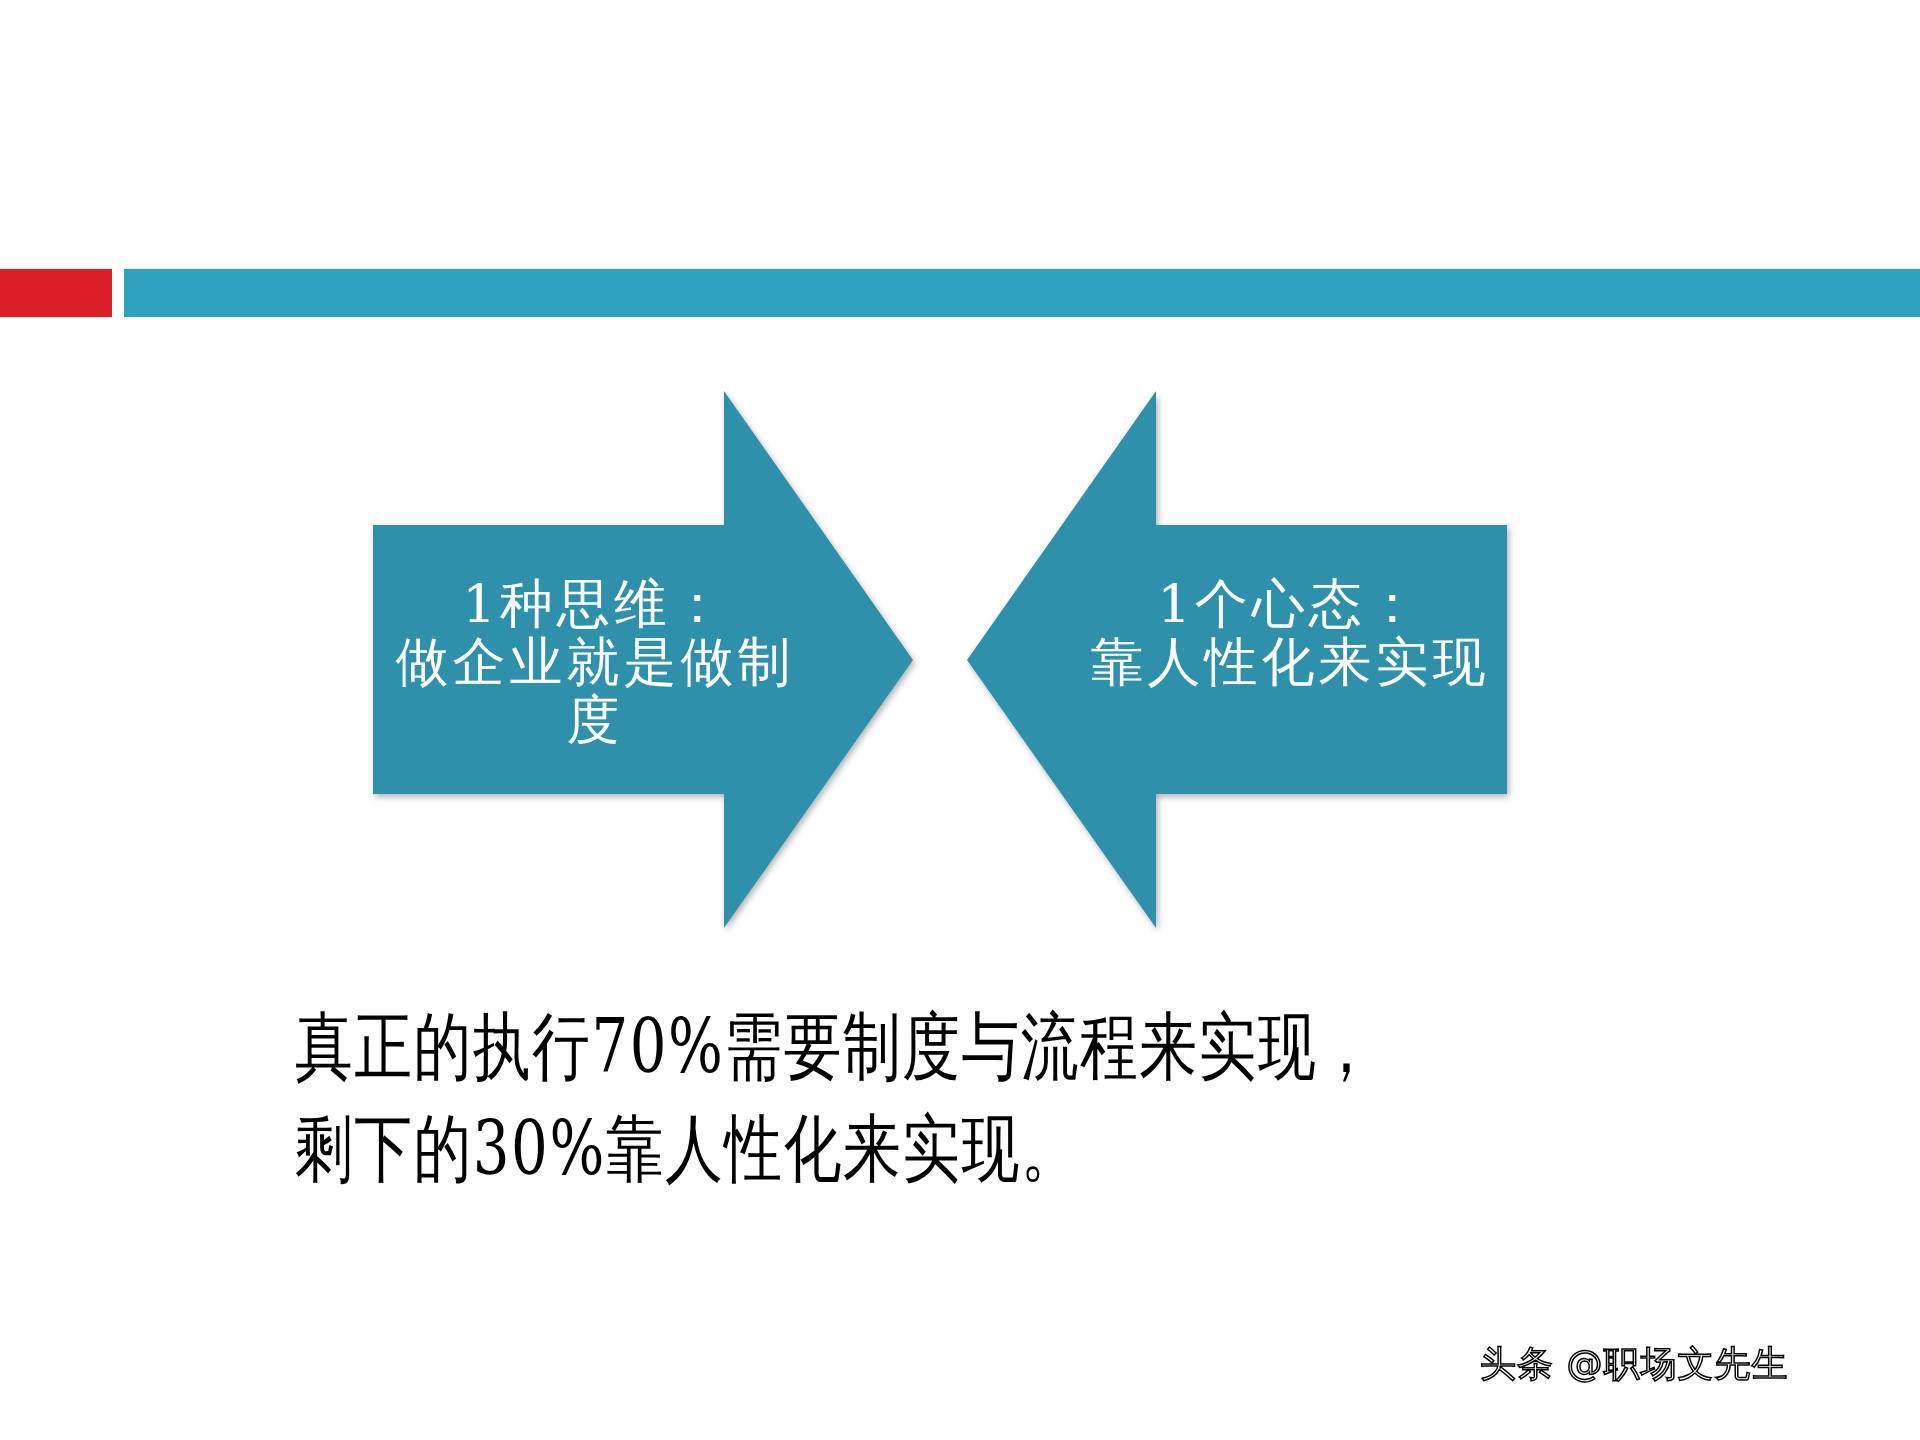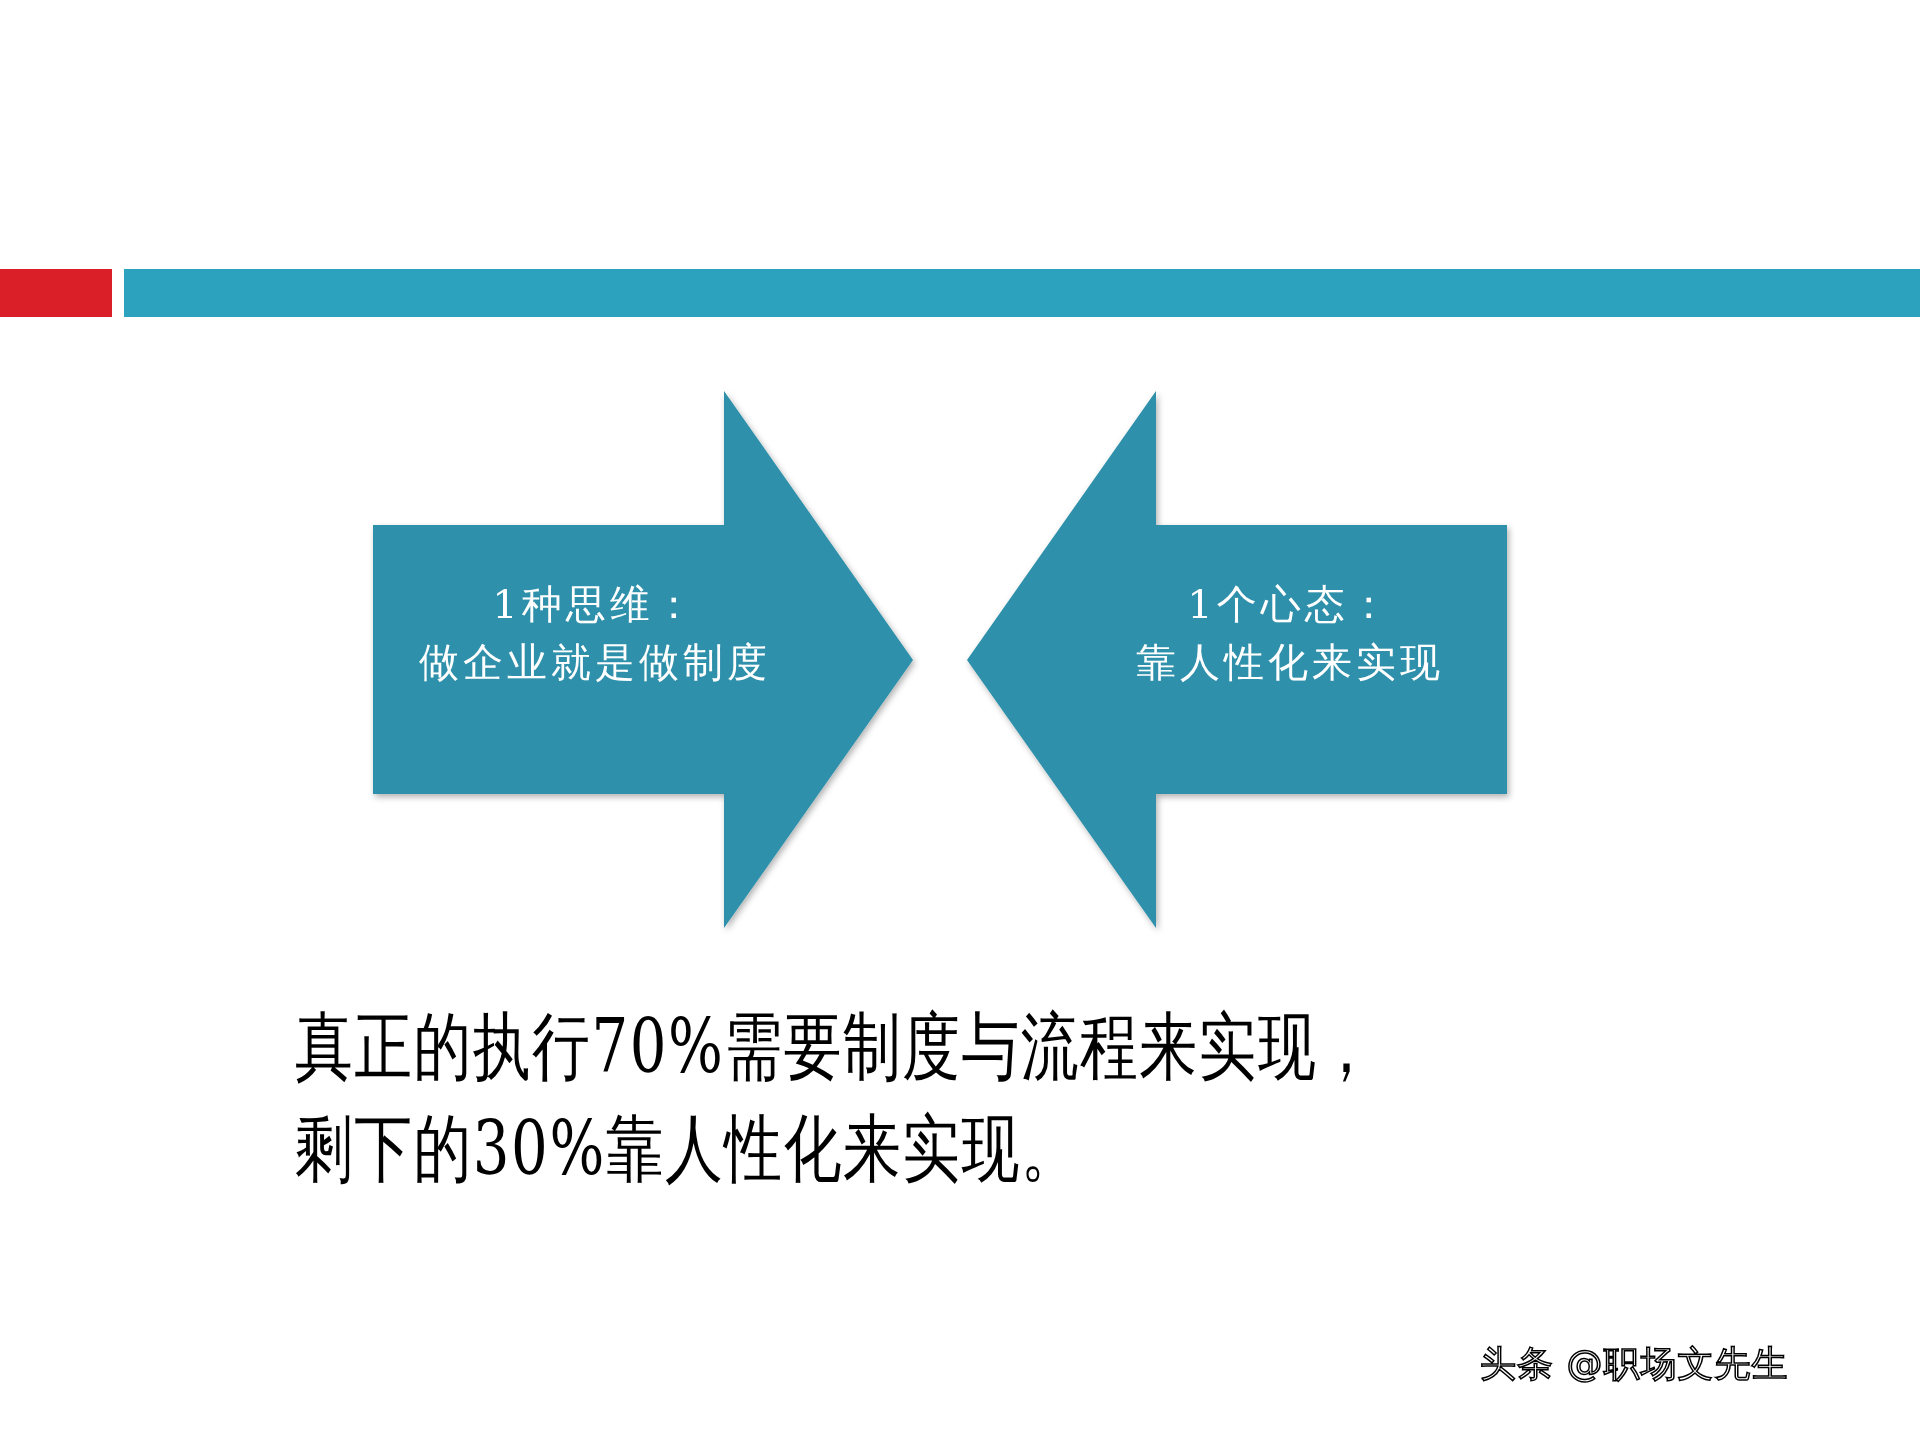--- a/index.html
+++ b/index.html
@@ -1,20 +1,20 @@
 <!DOCTYPE html>
 <html><head>
 <meta charset="utf-8">
 <style>
   html,body{margin:0;padding:0;background:#ffffff;}
   body{width:1920px;height:1440px;position:relative;overflow:hidden;font-family:"DejaVu Serif","Liberation Serif",serif;}
   .bar-red{position:absolute;left:0;top:269px;width:112px;height:48px;background:#da1f28;}
   .bar-blue{position:absolute;left:124px;top:269px;right:0;height:48px;background:#2ca2bf;}
   svg.arrows{position:absolute;left:0;top:0;}
-  .arrow-text{position:absolute;color:#ffffff;font-size:40px;line-height:58px;text-align:center;letter-spacing:4px;}
+  .arrow-text{position:absolute;color:#ffffff;font-size:53px;line-height:58px;text-align:center;letter-spacing:4px;}
   .arrow-text span{display:block;}
   .main-text{position:absolute;left:295px;top:995px;font-size:74px;line-height:102px;color:#000;letter-spacing:2px;transform:scaleX(0.78);transform-origin:left top;white-space:nowrap;}
   .main-text span{display:block;}
   .watermark{position:absolute;left:1480px;top:1340px;font-family:"DejaVu Sans","Liberation Sans",sans-serif;font-size:36px;color:#ffffff;-webkit-text-stroke:1.5px #000;letter-spacing:1px;white-space:nowrap;}
 </style>
 </head>
 <body>
 
 <div class="bar-red"></div>
 <div class="bar-blue"></div>

